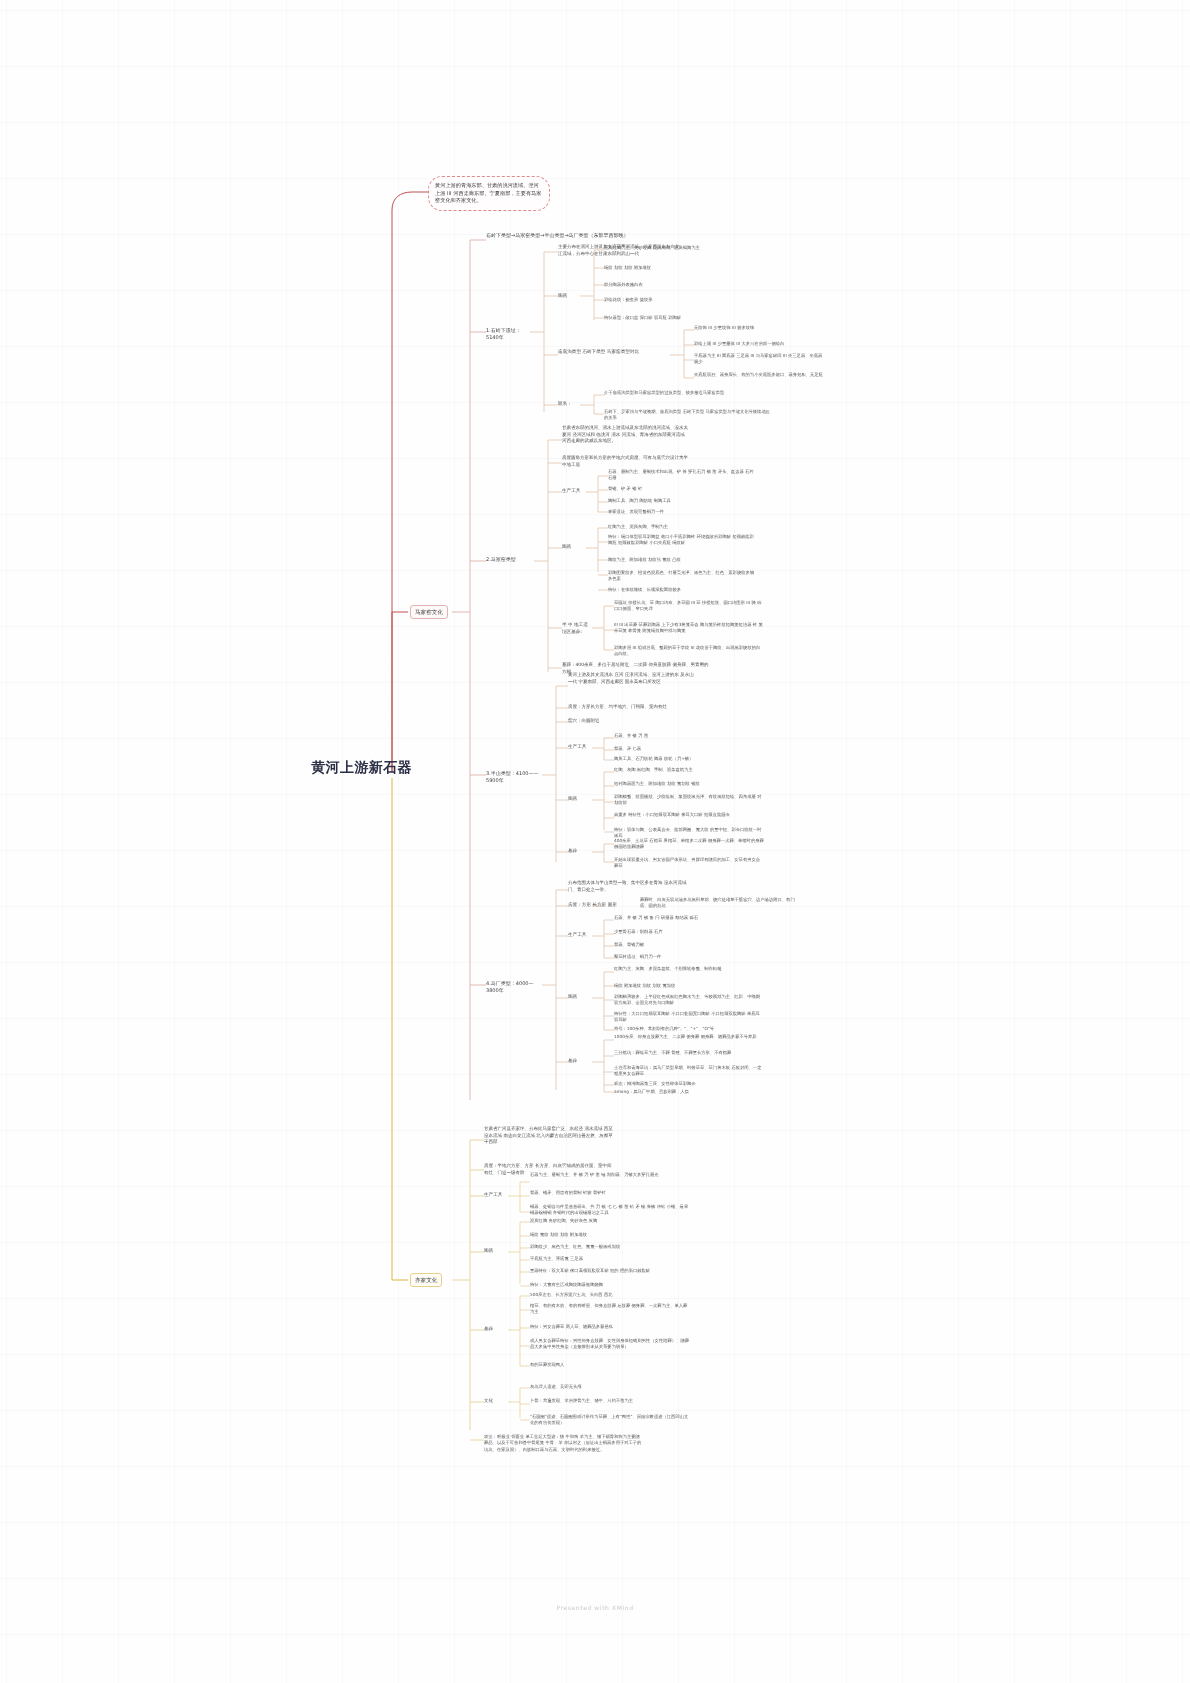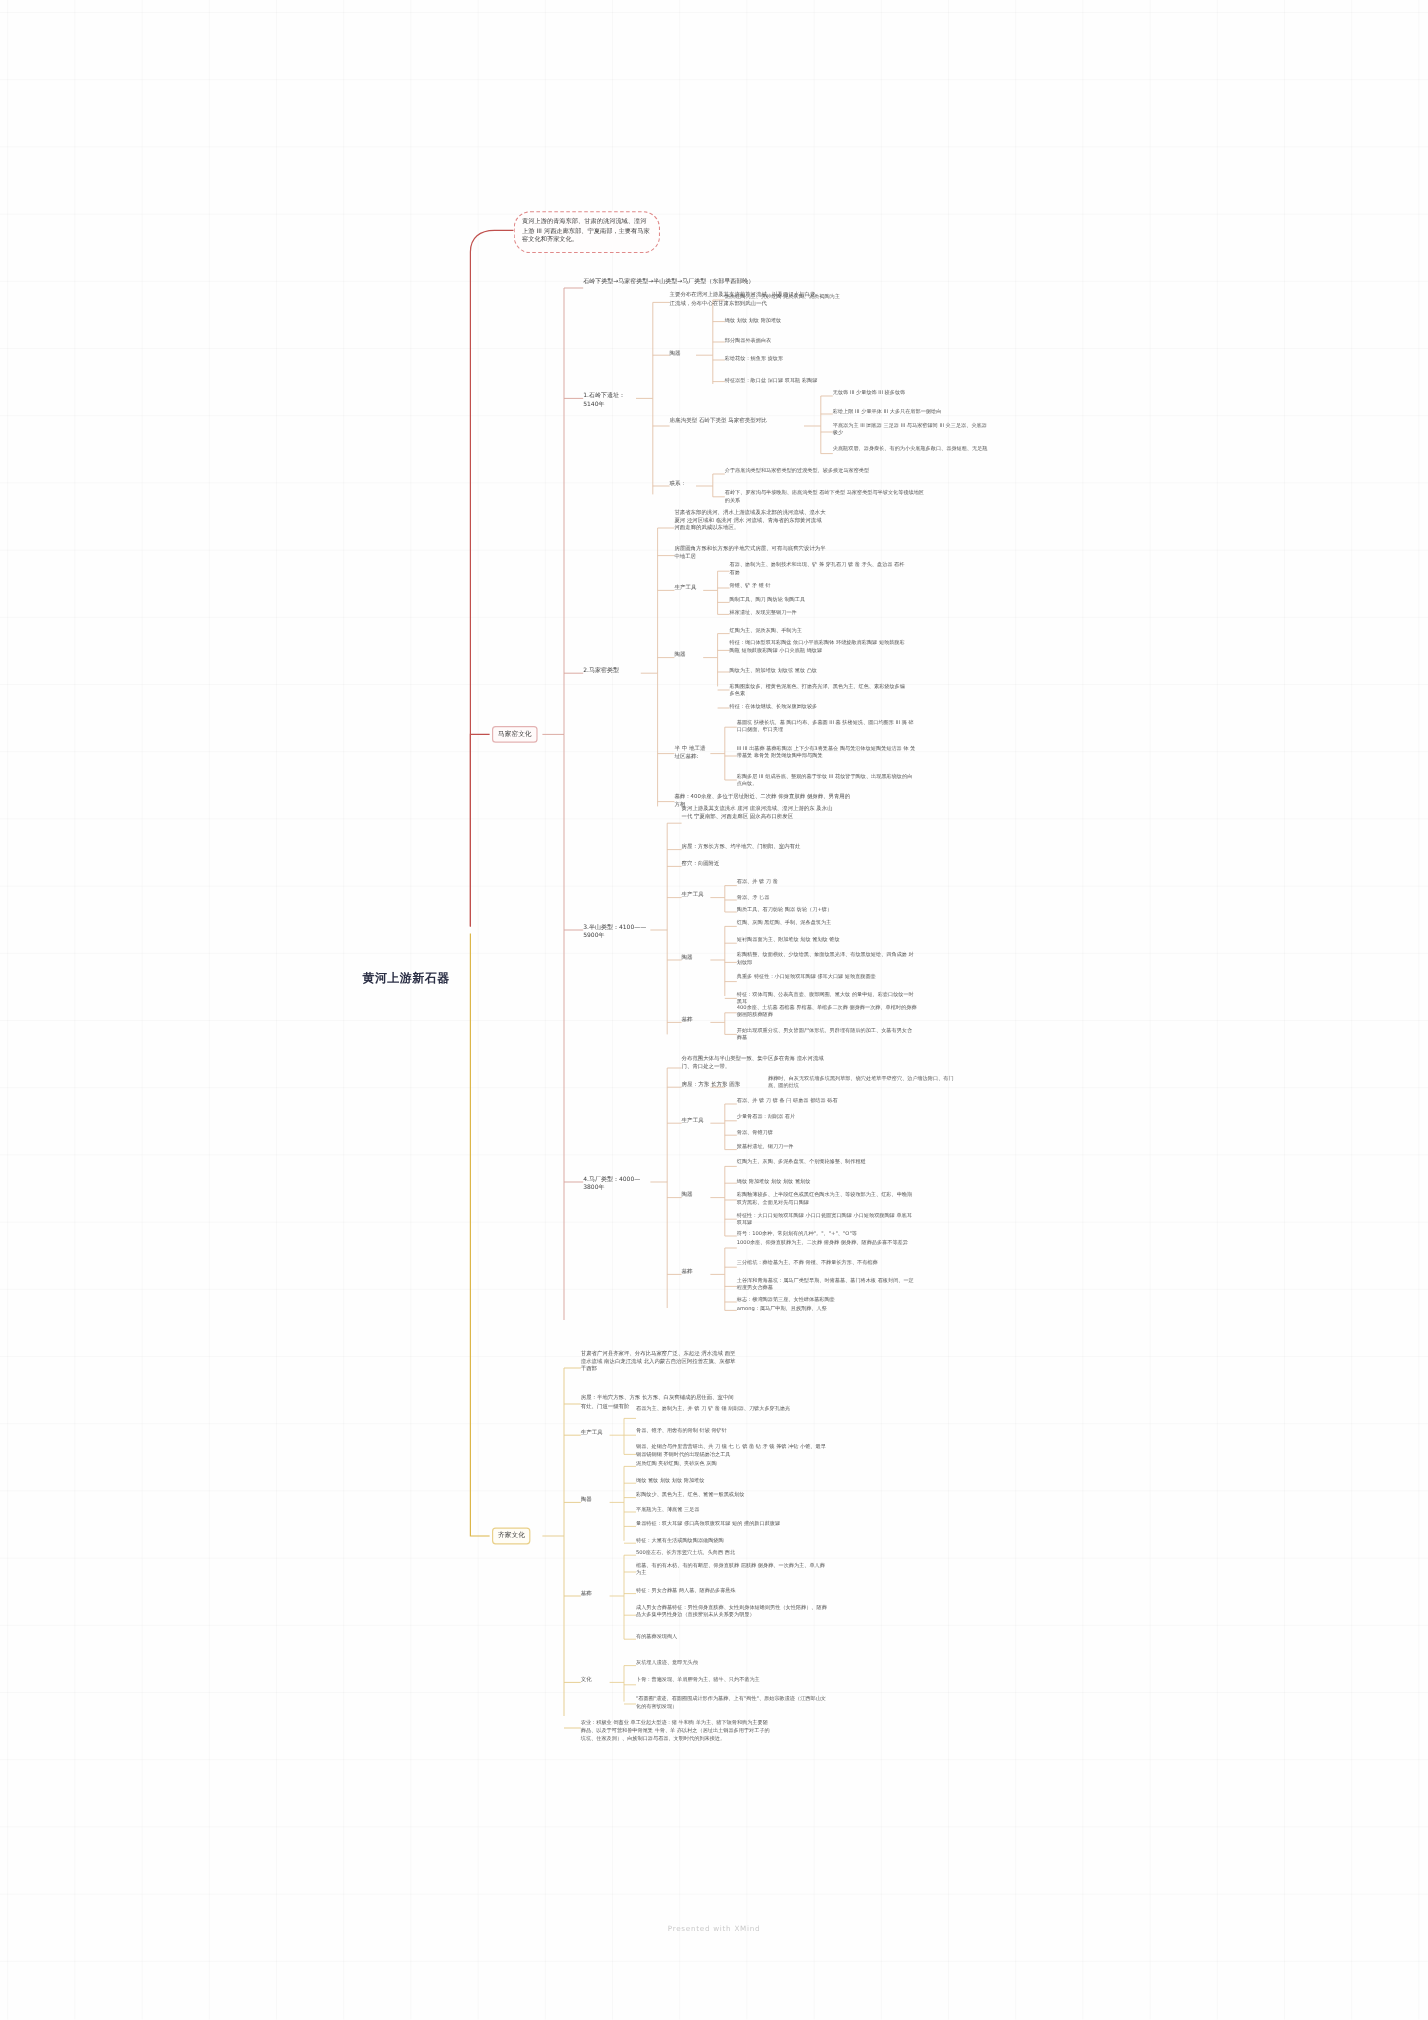--- a/index.html
+++ b/index.html
@@ -21,23 +21,23 @@
     background-position:6px 10px;
   }
   #map{position:absolute;left:0;top:0;width:1190px;height:1683px;}
   svg.links{position:absolute;left:0;top:0;width:1190px;height:1683px;pointer-events:none;}
 
   .node{position:absolute;box-sizing:border-box;}
   .txt{display:block;}
 
   
   .root{
-    left:302px;top:810px;width:110px;
-    font-size:10px;font-weight:bold;color:#2b2f45;
-    letter-spacing:.4px;text-align:left;line-height:11px;
+    left:302px;top:762px;width:110px;
+    font-size:14px;font-weight:bold;color:#2b2f45;
+    letter-spacing:.4px;text-align:right;line-height:11px;
   }
   
   .balloon{
     left:428px;top:176px;width:122px;
     border:1px dashed #e08a8a;
     background:#fffdfd;
     border-radius:14px;
     padding:5px 6px;
     font-size:5.2px;line-height:7.6px;color:#3a3a3a;
   }

